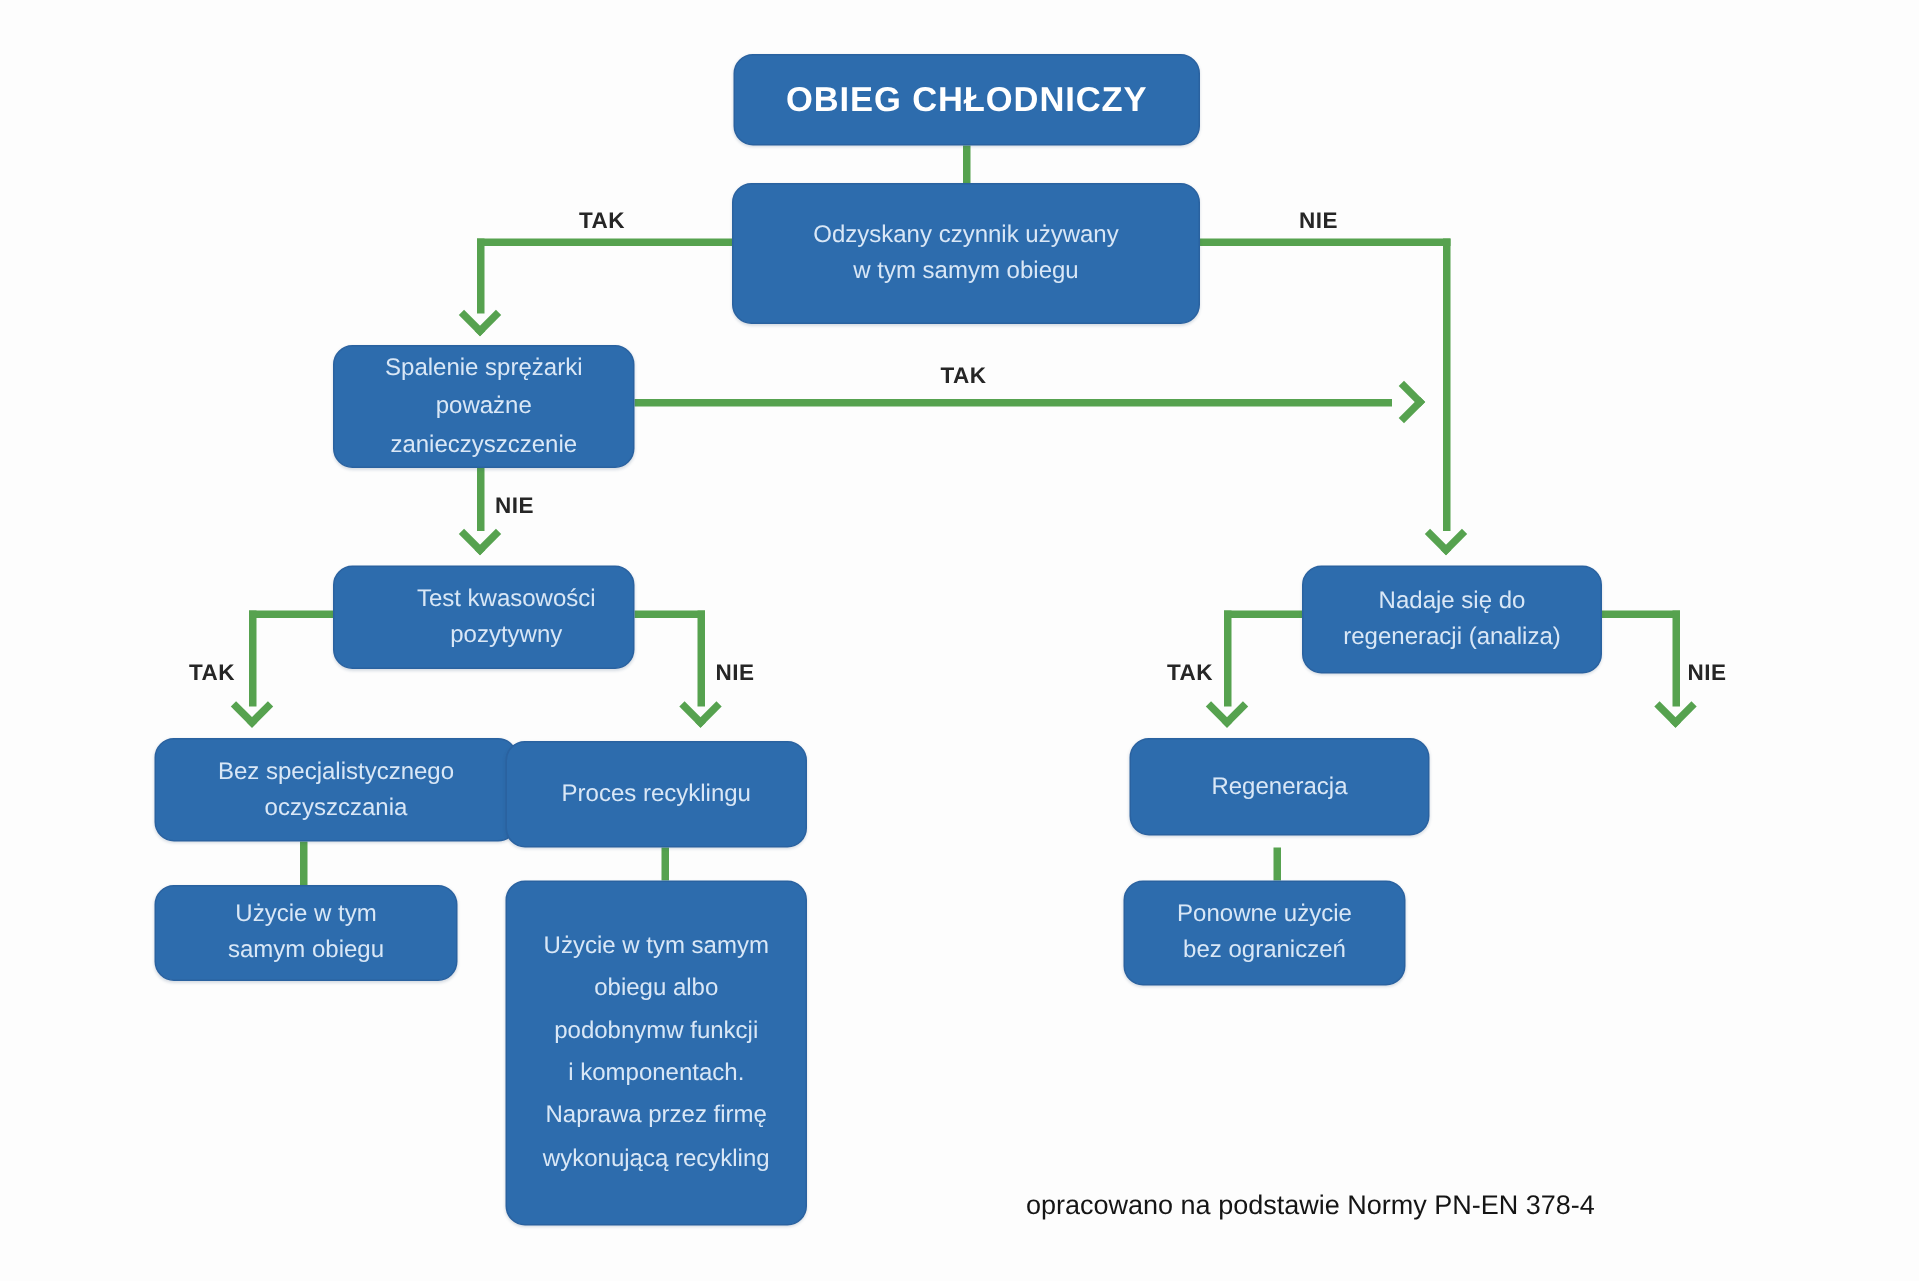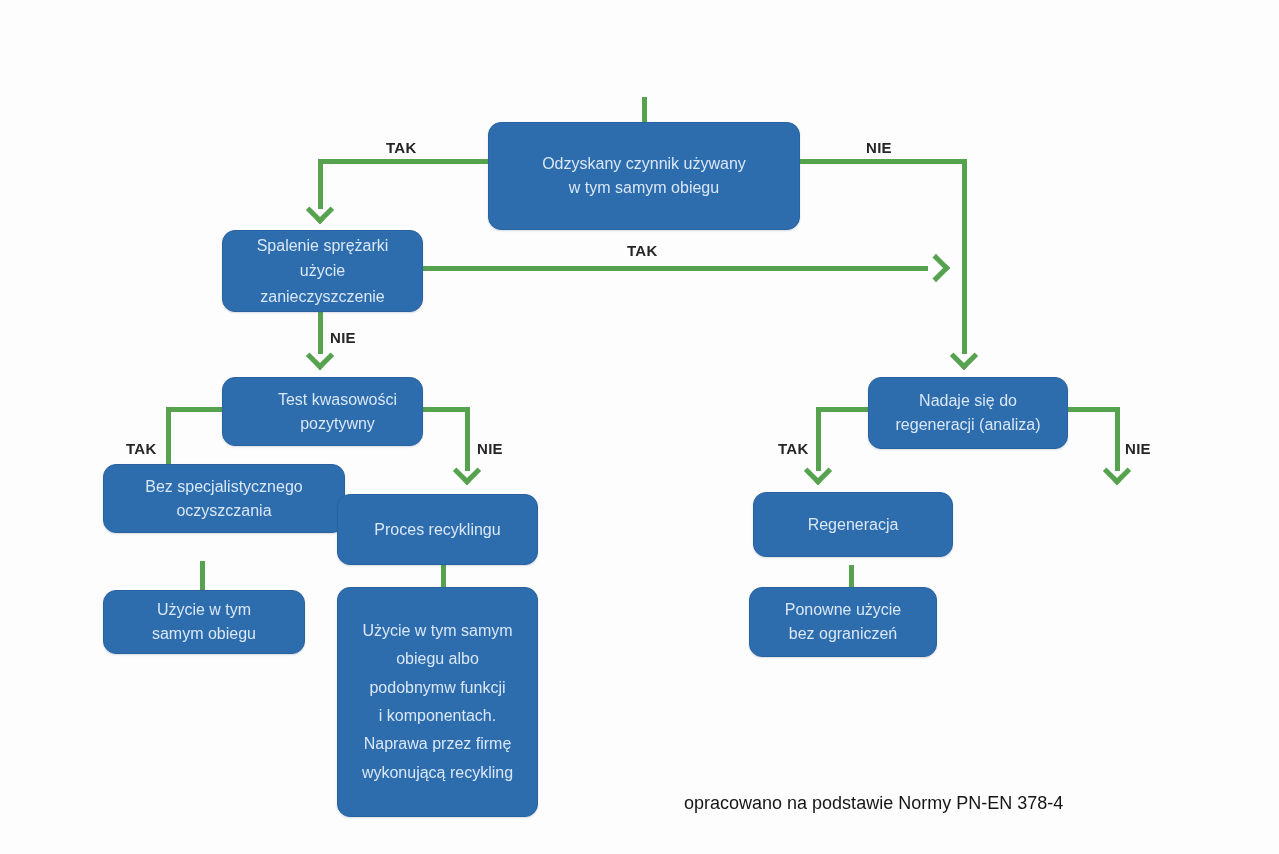--- a/index.html
+++ b/index.html
@@ -108,32 +108,33 @@
 
   <div class="edge-label" style="left:386px;top:139px;">TAK</div>
   <div class="edge-label" style="left:866px;top:139px;">NIE</div>
   <div class="edge-label" style="left:627px;top:242px;">TAK</div>
   <div class="edge-label" style="left:330px;top:329px;">NIE</div>
   <div class="edge-label" style="left:126px;top:440px;">TAK</div>
   <div class="edge-label" style="left:477px;top:440px;">NIE</div>
   <div class="edge-label" style="left:778px;top:440px;">TAK</div>
   <div class="edge-label" style="left:1125px;top:440px;">NIE</div>
 
+  <div class="node node--title" style="left:489px;top:36px;width:311px;height:61px;">OBIEG CHŁODNICZY</div>
 
-  <div class="node" style="left:488px;top:122px;width:312px;height:108px;">Odzyskany czynnik używany
+  <div class="node" style="left:488px;top:122px;width:312px;height:94px;">Odzyskany czynnik używany
 w tym samym obiegu</div>
 
   <div class="node" style="left:222px;top:230px;width:201px;height:82px;line-height:1.6;">Spalenie sprężarki
-użycie
+poważne
 zanieczyszczenie</div>
 
   <div class="node" style="left:222px;top:377px;width:201px;height:69px;padding-left:40px;">Test kwasowości
 pozytywny</div>
 
-  <div class="node" style="left:103px;top:464px;width:242px;height:69px;">Bez specjalistycznego
+  <div class="node" style="left:103px;top:492px;width:242px;height:69px;">Bez specjalistycznego
 oczyszczania</div>
 
   <div class="node" style="left:337px;top:494px;width:201px;height:71px;">Proces recyklingu</div>
 
   <div class="node" style="left:103px;top:590px;width:202px;height:64px;">Użycie w tym
 samym obiegu</div>
 
   <div class="node node--tall" style="left:337px;top:587px;width:201px;height:230px;">Użycie w tym samym
 obiegu albo
 podobnymw funkcji

